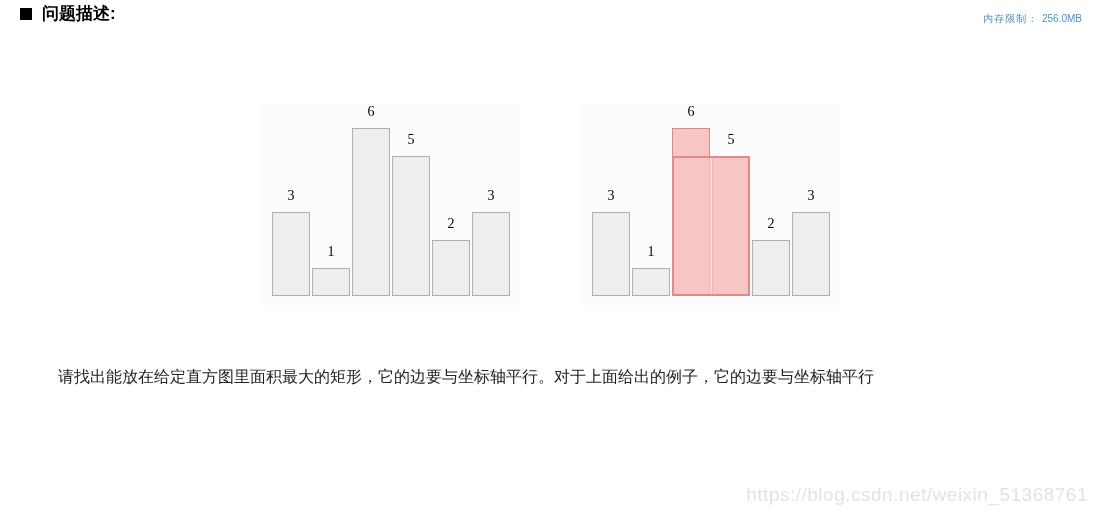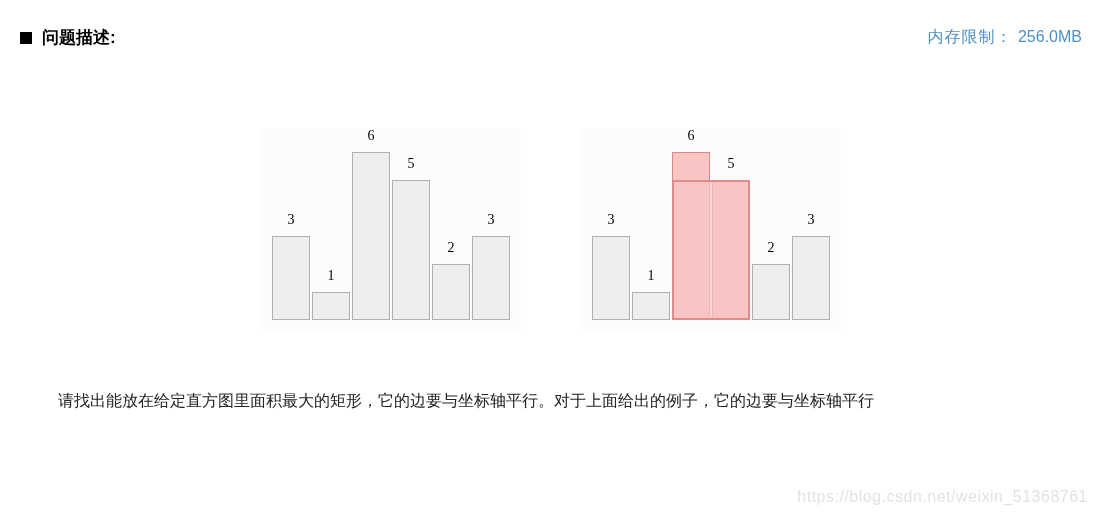--- a/index.html
+++ b/index.html
@@ -10,41 +10,40 @@
       background: #ffffff;
       position: relative;
       color: #333;
       font-size: 16px;
       line-height: 1.6;
       padding: 0 20px;
     }
     .header-row {
       display: flex;
       justify-content: space-between;
-      align-items: flex-start;
-      margin-top: 24px;
+      align-items: flex-end;
     }
     .section-title {
       font-weight: bold;
       font-size: 17px;
       color: #000;
       display: flex;
       align-items: center;
     }
     .section-title::before {
       content: "";
       display: inline-block;
       width: 12px;
       height: 12px;
       background: #000;
       margin-right: 10px;
     }
     .memory-limit {
       color: #4e8fc7;
-      font-size: 16px;
+      font-size: 10px;
       letter-spacing: 1px;
     }
     .memory-value { letter-spacing: 0; }
     .body-text {
       font-size: 16px;
       color: #222;
       line-height: 1.9;
       padding: 4px 6px;
     }
     .body-text .indent { display: inline-block; width: 2em; }
@@ -83,21 +82,21 @@
     .bar-label {
       font-family: "Times New Roman", serif;
       font-size: 14px;
       color: #000;
       margin-bottom: 4px;
     }
     .watermark {
       position: absolute;
       right: 14px;
       bottom: 6px;
-      font-size: 16px;
+      font-size: 19px;
       color: rgba(140,140,140,0.25);
       letter-spacing: 0.5px;
       pointer-events: none;
     }
     .highlight-overlay {
       position: absolute;
       border: 2px solid #e28a8a;
       background: rgba(248,197,197,0.7);
       pointer-events: none;
     }

